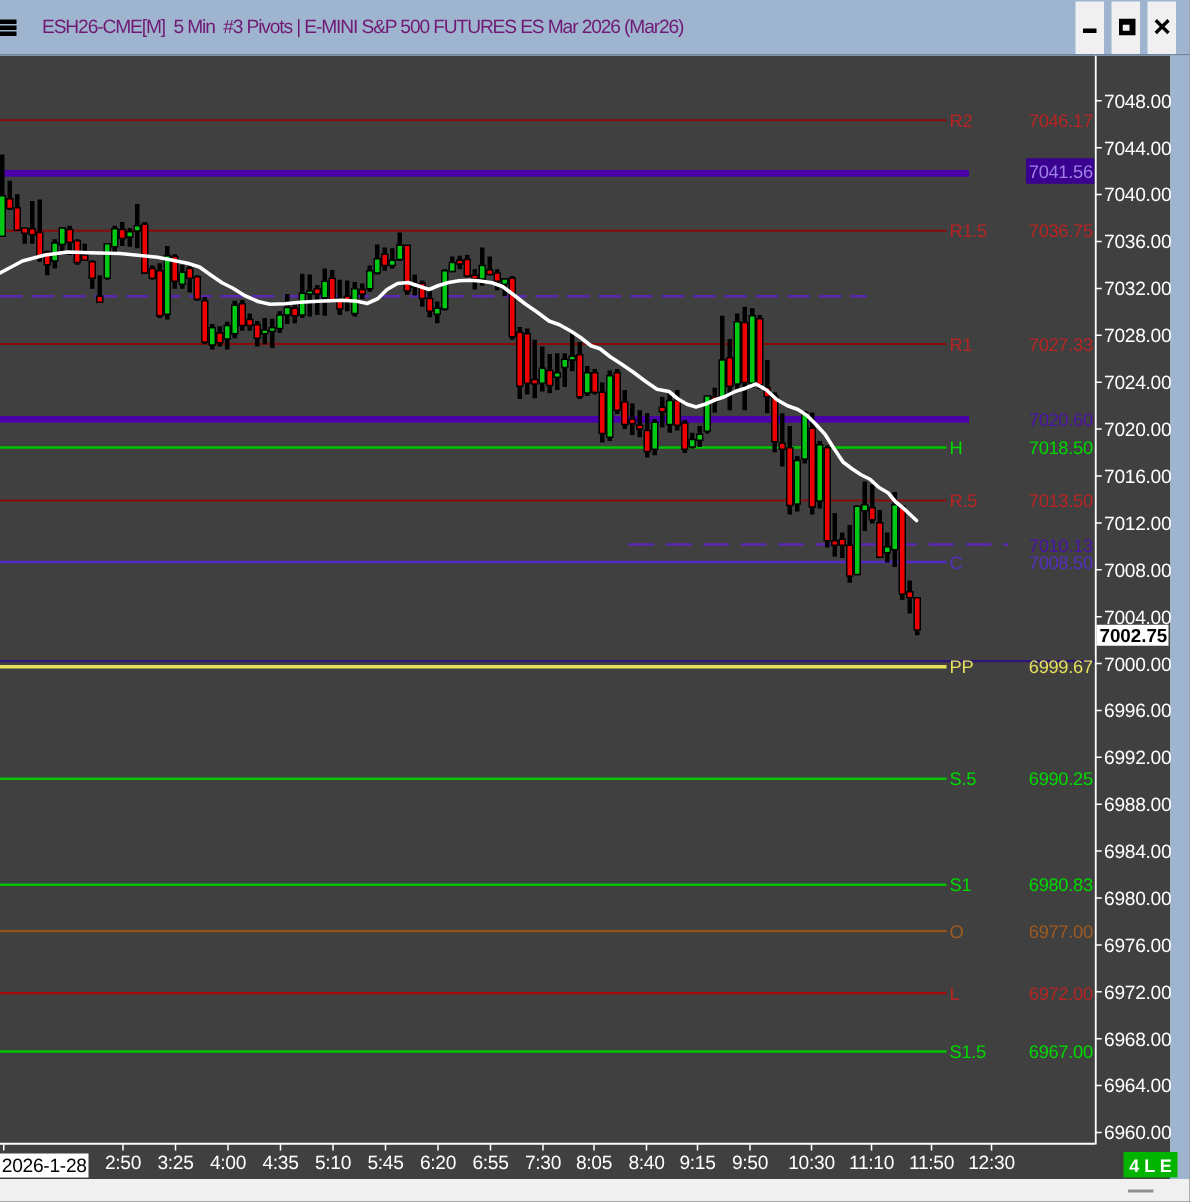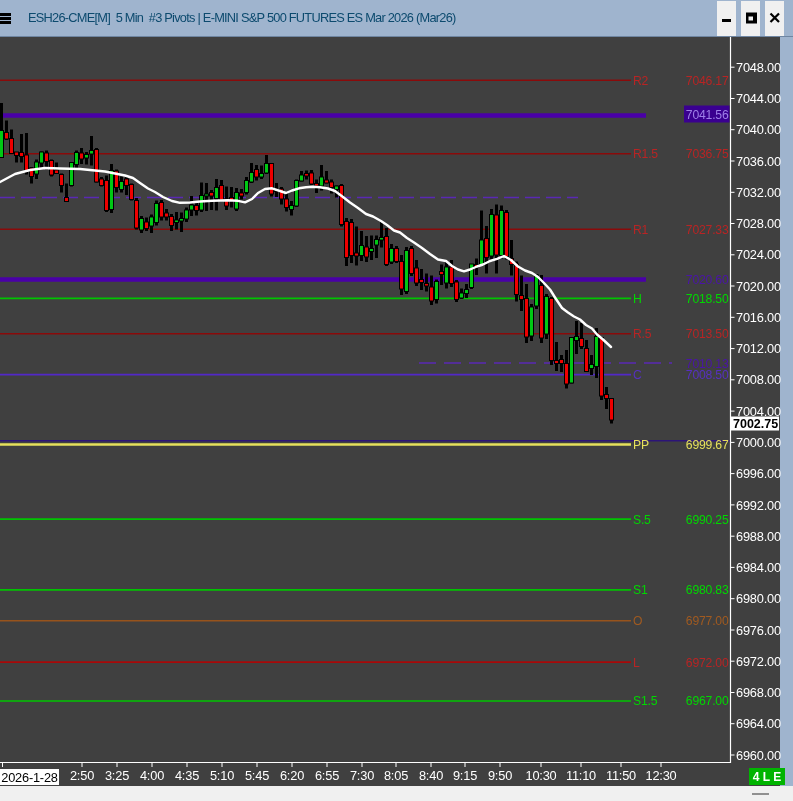--- a/index.html
+++ b/index.html
@@ -1,18 +1,18 @@
 <!DOCTYPE html>
 <html><head><meta charset="utf-8"><style>
 *{margin:0;padding:0;box-sizing:border-box}
 body{width:793px;height:801px;background:#f0f0f0;font-family:"Liberation Sans",sans-serif;overflow:hidden}
 #titlebar{position:absolute;left:0;top:0;width:793px;height:37px;background:#9fb4ce;border-bottom:1px solid #6f86a2}
 #ham{position:absolute;left:0;top:13px;width:11px;height:11px}
 #ham div{height:2.8px;background:#000;margin-bottom:1.4px}
-#title{position:absolute;left:28px;top:9.5px;font-size:12.8px;letter-spacing:-0.75px;color:#0c4a6e}
+#title{position:absolute;left:28px;top:9.5px;font-size:12.8px;letter-spacing:-0.75px;color:#701a75}
 .btn{position:absolute;top:1px;height:35px;width:19px;background:#f0f0f0}
 #chart{position:absolute;left:0;top:37px}
 </style></head><body>
 <div id="titlebar">
 <div id="ham">
       <div></div>
       <div></div>
       <div></div>
     </div>
 <div id="title">ESH26-CME[M]&nbsp; 5 Min&nbsp; #3 Pivots | E-MINI S&amp;P 500 FUTURES ES Mar 2026 (Mar26)</div>

